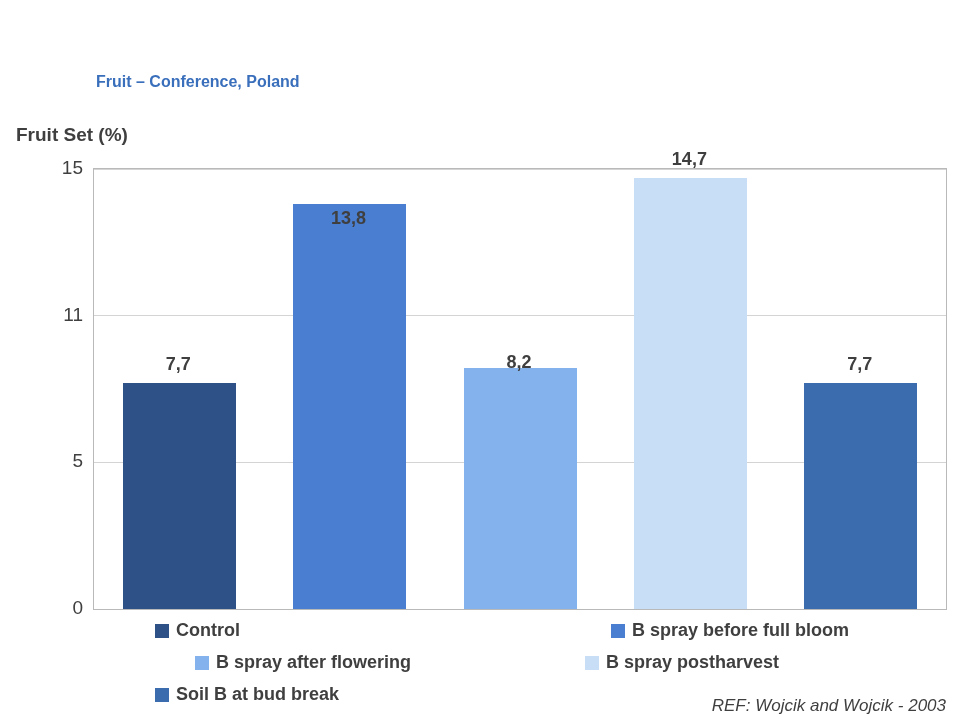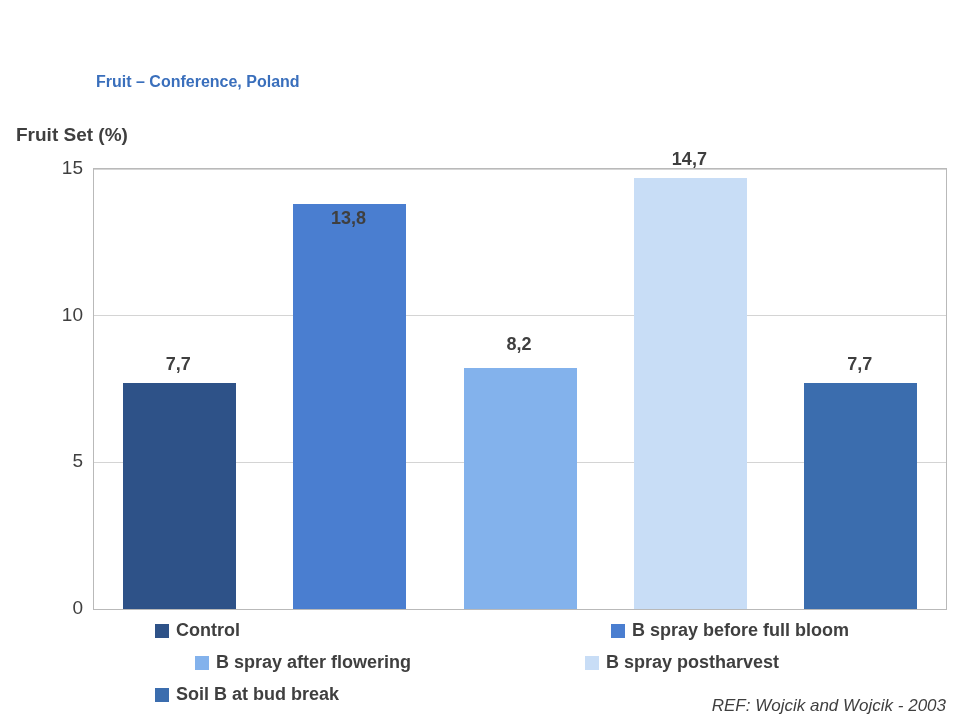--- a/index.html
+++ b/index.html
@@ -132,21 +132,21 @@
 <body>
 
 <div id="page">
 
   <div id="subtitle">Fruit – Conference, Poland</div>
   <div id="axis-title">Fruit Set (%)</div>
 
   <div id="ylabels">
       <div class="ytick-label" style="top: 440px;">0</div>
       <div class="ytick-label" style="top: 293.333px;">5</div>
-      <div class="ytick-label" style="top: 146.667px;">10</div>
+      <div class="ytick-label" style="top: 146.667px;">11</div>
       <div class="ytick-label" style="top: 0px;">15</div>
     </div>
 
   <div id="plot">
       <div class="gridline" style="top: 292.833px;"></div>
       <div class="gridline" style="top: 146.167px;"></div>
       <div class="gridline" style="top: -0.5px;"></div>
       <div class="bar" style="left: 28.7px; width: 113px; height: 225.867px; background: rgb(46, 82, 136);"></div>
       <div class="bar" style="left: 199.1px; width: 113px; height: 404.8px; background: rgb(74, 126, 208);"></div>
       <div class="bar" style="left: 369.5px; width: 113px; height: 240.533px; background: rgb(131, 178, 236);"></div>
@@ -174,16 +174,16 @@
       <div class="legend-item" style="left: 0px; top: 64px;">
         <span class="legend-swatch" style="background: rgb(59, 109, 174);"></span>
         <span>Soil B at bud break</span>
       </div>
     </div>
 
   <div id="reference">REF: Wojcik and Wojcik - 2003</div>
 
 <div class="bar-label" style="left: 108.2px; top: 354.133px;">7,7</div>
     <div class="bar-label" style="left: 278.6px; top: 175.2px; margin-top: 33px;">13,8</div>
-    <div class="bar-label" style="left: 449px; top: 334px;">8,2</div>
+    <div class="bar-label" style="left: 449px; top: 352px;">8,2</div>
     <div class="bar-label" style="left: 619.4px; top: 148.8px;">14,7</div>
     <div class="bar-label" style="left: 789.8px; top: 354.133px;">7,7</div>
   </div>
 
 </body></html>

